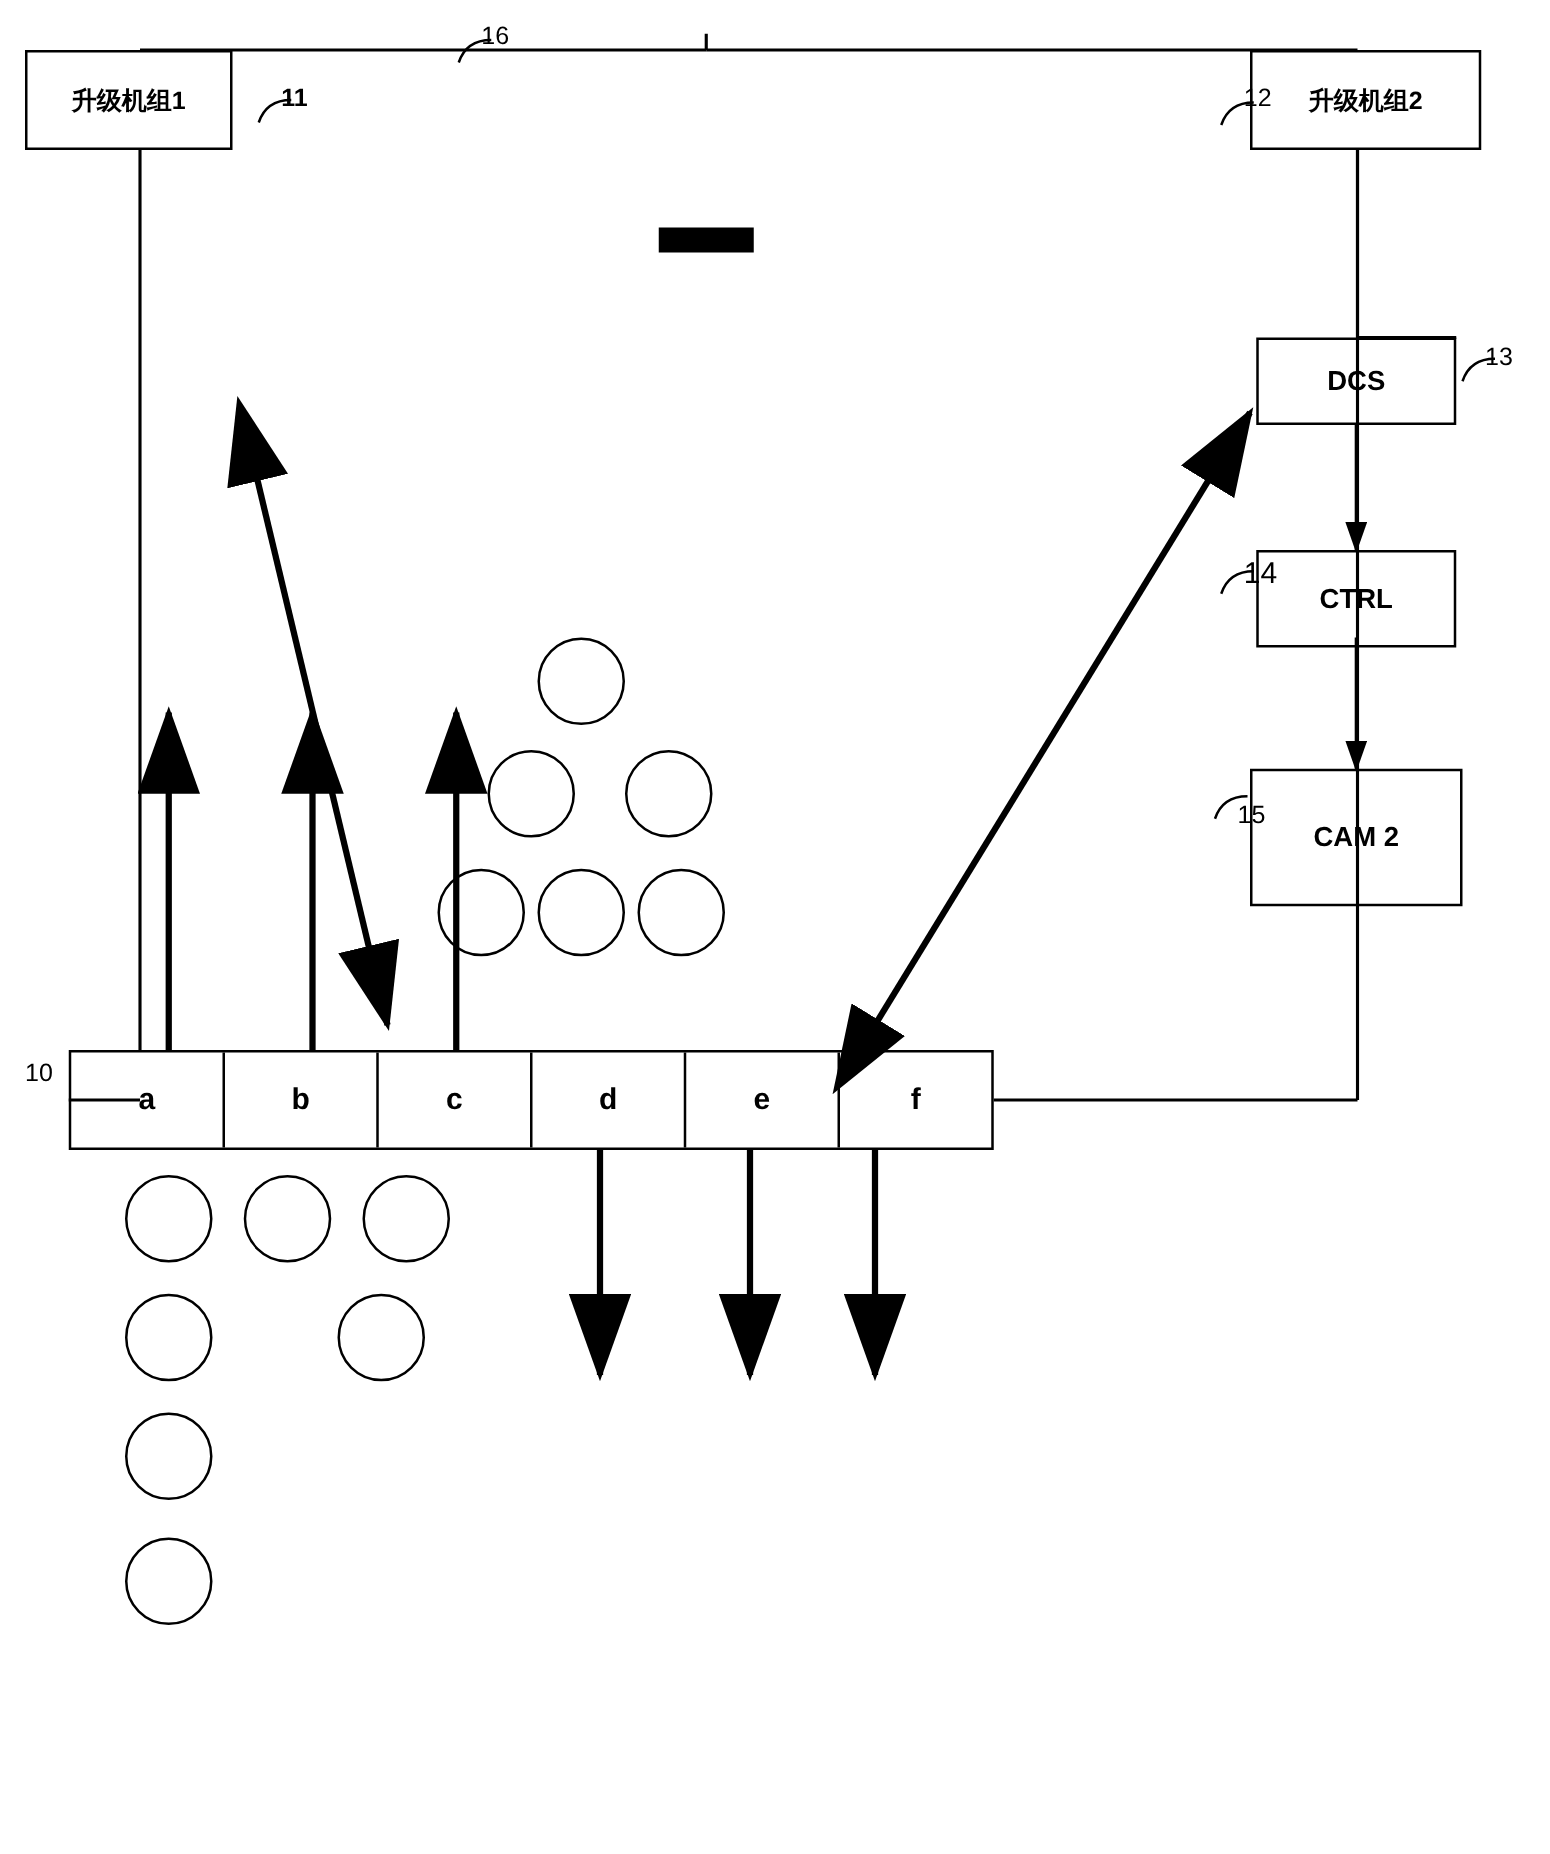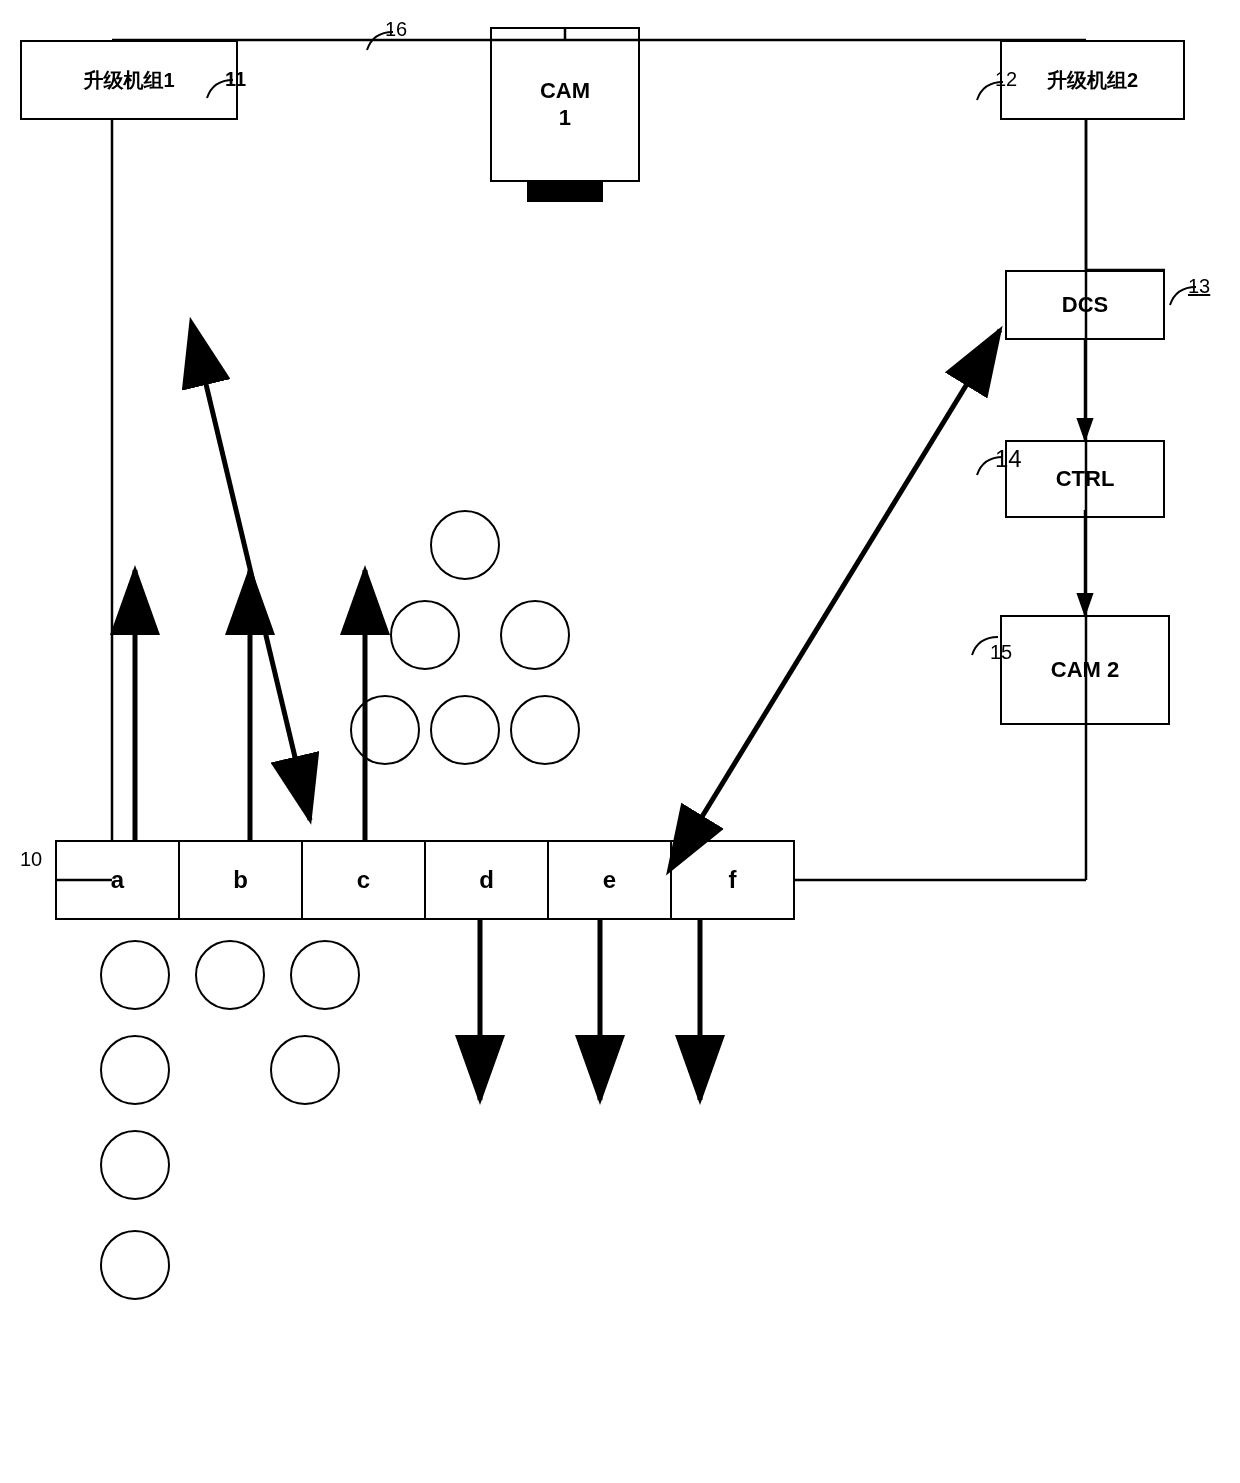--- a/index.html
+++ b/index.html
@@ -31,21 +31,21 @@
     .cam1-box {
       top: 27px;
       left: 490px;
       width: 150px;
       height: 155px;
     }
     
     .ujj1-box {
       top: 40px;
       left: 20px;
-      width: 218px;
+      width: 166px;
       height: 80px;
     }
     
     .ujj2-box {
       top: 40px;
       left: 1000px;
       width: 185px;
       height: 80px;
     }
     
@@ -116,24 +116,20 @@
       position: absolute;
       font-size: 20px;
       font-weight: normal;
     }
   </style>
 </head>
 <body>
 
 <div class="diagram-container">
 
-  <div class="box cam1-box">
-    <span style="white-space:pre;text-align:center;line-height:1.2;">CAM
-1</span>
-  </div>
 
   <div style="position:absolute;top:182px;left:527px;width:76px;height:20px;background:#000;"></div>
 
   <div class="box ujj1-box">
     <span style="font-size:20px;">升级机组1</span>
   </div>
 
   <div class="box ujj2-box">
     <span style="font-size:20px;text-align:center;">升级机组2</span>
   </div>
@@ -204,21 +200,21 @@
         <path d="M2,20 Q8,2 28,2" stroke="#000" stroke-width="2" fill="none"></path>
       </svg>
   </span>
   <span style="position:absolute;top:68px;left:995px;font-size:20px;">12</span>
 
   <span class="ref-label" style="top:285px;left:1168px;">
     <svg width="30" height="22" viewBox="0 0 30 22">
         <path d="M2,20 Q8,2 28,2" stroke="#000" stroke-width="2" fill="none"></path>
       </svg>
   </span>
-  <span style="position:absolute;top:275px;left:1188px;font-size:20px;text-decoration:underline;">13</span>
+  <span style="position:absolute;top:275px;left:1188px;font-size:20px;">13</span>
 
   <span class="ref-label" style="top:455px;left:975px;">
     <svg width="30" height="22" viewBox="0 0 30 22">
         <path d="M2,20 Q8,2 28,2" stroke="#000" stroke-width="2" fill="none"></path>
       </svg>
   </span>
   <span style="position:absolute;top:445px;left:995px;font-size:24px;">14</span>
 
   <span class="ref-label" style="top:635px;left:970px;">
     <svg width="30" height="22" viewBox="0 0 30 22">

